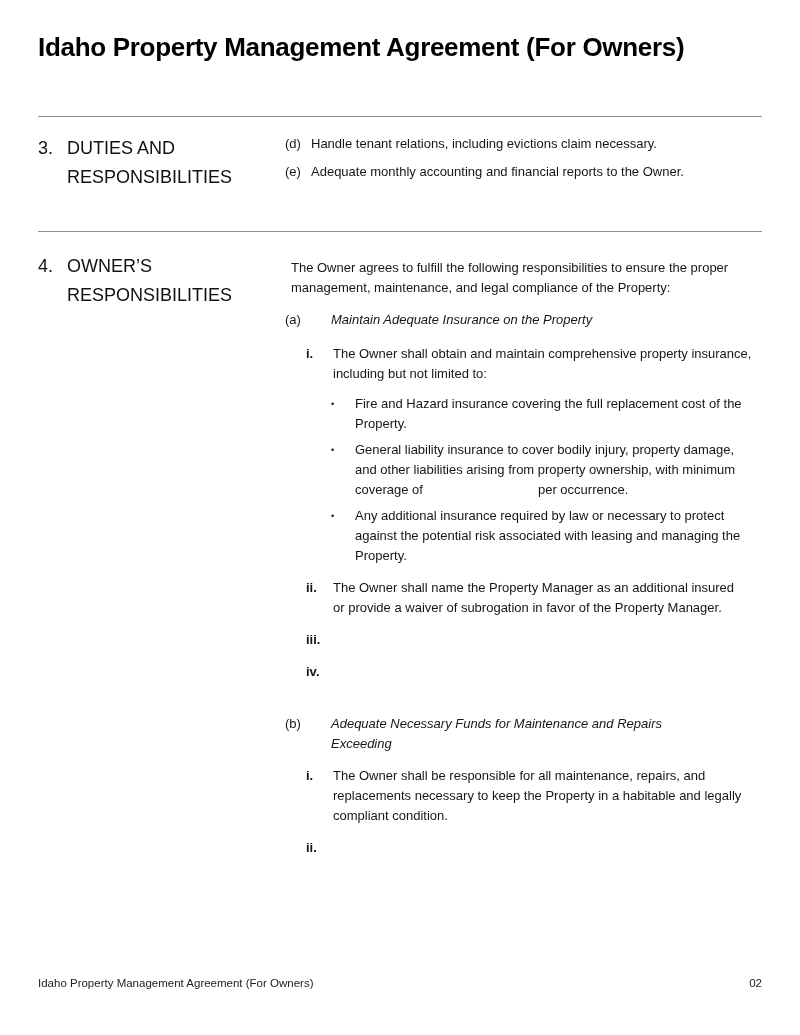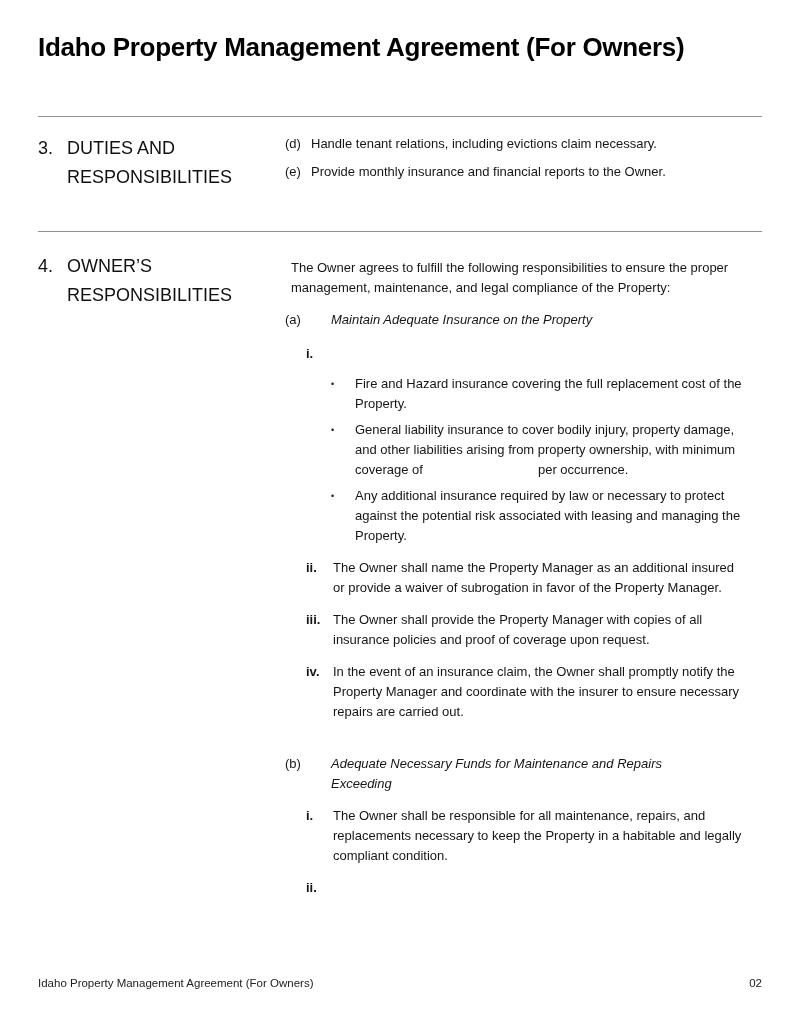--- a/index.html
+++ b/index.html
@@ -87,21 +87,21 @@
 RESPONSIBILITIES</span>
       </div>
     </div>
     <div class="col-right">
       <div class="li s3-item">
         <span class="marker">(d)</span>
         <div class="txt pre">Handle tenant relations, including evictions claim necessary.</div>
       </div>
       <div class="li s3-item">
         <span class="marker">(e)</span>
-        <div class="txt pre">Provide monthly insurance and financial reports to the Owner.</div>
+        <div class="txt pre">Adequate monthly accounting and financial reports to the Owner.</div>
       </div>
     </div>
   </div>
 
   <hr class="rule rule-2">
 
   <div class="sec-row s4">
     <div class="col-left">
       <div class="sec-heading">
         <span class="sec-num">4.</span>
@@ -115,20 +115,22 @@
 management, maintenance, and legal compliance of the Property:</p>
 
       <div class="group-a">
         <div class="li">
           <span class="marker">(a)</span>
           <div class="txt pre it">Maintain Adequate Insurance on the Property</div>
         </div>
 
         <div class="li roman first">
           <span class="marker">i.</span>
+          <div class="txt pre">The Owner shall obtain and maintain comprehensive property insurance,
+including but not limited to:</div>
         </div>
 
         <div class="bullets">
           <div class="li bullet">
             <span class="marker"><span class="dot">•</span></span>
             <div class="txt pre">Fire and Hazard insurance covering the full replacement cost of the
 Property.</div>
           </div>
           <div class="li bullet">
             <span class="marker"><span class="dot">•</span></span>
@@ -144,28 +146,23 @@
           </div>
         </div>
 
         <div class="li roman">
           <span class="marker">ii.</span>
           <div class="txt pre">The Owner shall name the Property Manager as an additional insured
 or provide a waiver of subrogation in favor of the Property Manager.</div>
         </div>
         <div class="li roman">
           <span class="marker">iii.</span>
-          <div class="txt pre">The Owner shall provide the Property Manager with copies of all
-insurance policies and proof of coverage upon request.</div>
         </div>
         <div class="li roman">
           <span class="marker">iv.</span>
-          <div class="txt pre">In the event of an insurance claim, the Owner shall promptly notify the
-Property Manager and coordinate with the insurer to ensure necessary
-repairs are carried out.</div>
         </div>
       </div>
 
       <div class="group-b">
         <div class="li">
           <span class="marker">(b)</span>
           <div class="txt pre it">Adequate Necessary Funds for Maintenance and Repairs
 Exceeding</div>
         </div>
 

